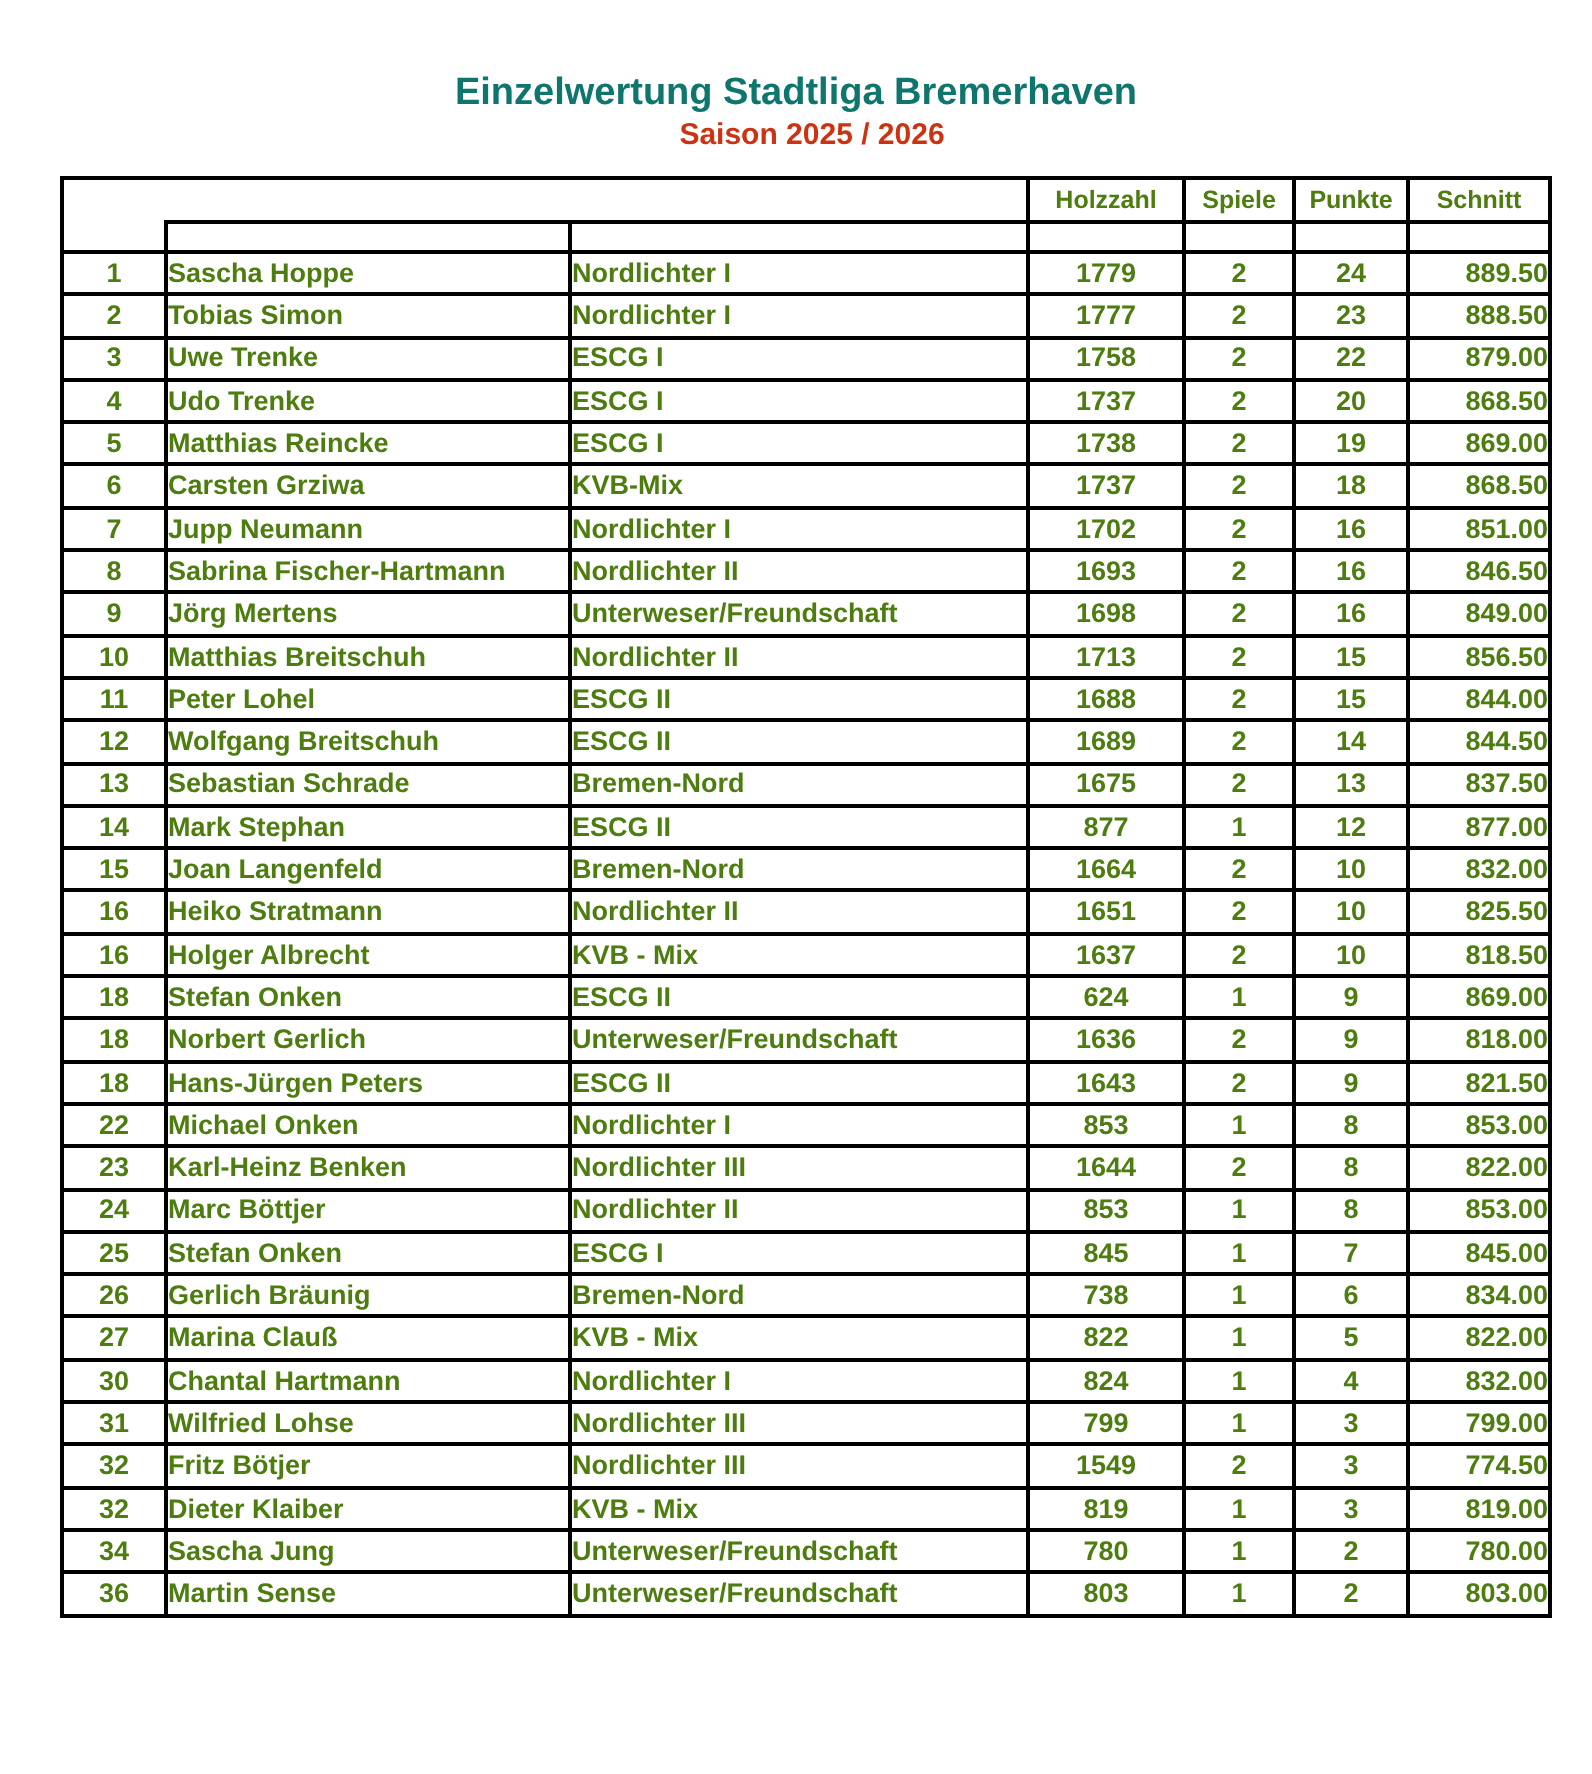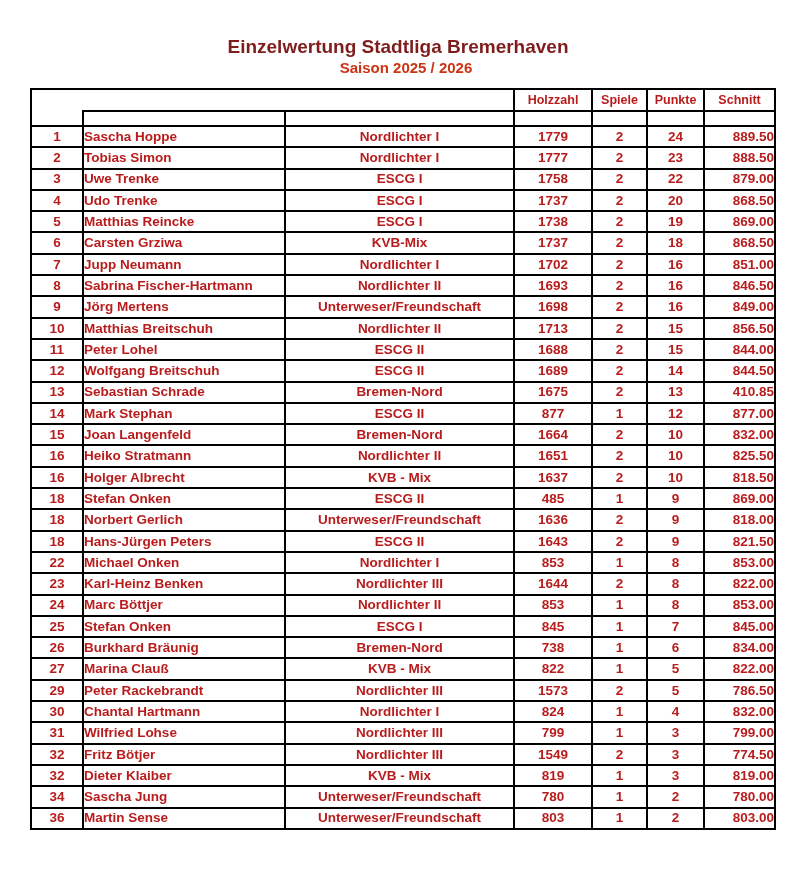--- a/index.html
+++ b/index.html
@@ -27,50 +27,50 @@
     font-weight: bold;
     color: #cc3312; 
     padding-left: 16px;
   }
   table.ranking {
     border-collapse: collapse;
     table-layout: fixed;
     margin-left: 30px;
     width: 744px;
     font-weight: bold;
-    color: #b91c1c;
+    color: #4d7c0f;
   }
   table.ranking td {
     border: 2px solid #000;
     font-size: 13.5px;
     line-height: 1;
     padding: 0;
     overflow: hidden;
     white-space: nowrap;
     vertical-align: middle;
   }
   
   tr.hrow1 td { height: 20px; font-size: 12.5px; text-align: center; }
   tr.hrow1 td.h-left { border-bottom-style: none; }
   tr.hrow2 td { height: 13px; }
   tr.hrow2 td.h2-rank { border-top-style: none; }
   
   tr.drow td { height: 19.3px; }
   .col-rank   { text-align: center; }
   .col-name   { text-align: left; padding-left: 5px; }
-  .col-team   { text-align: center; padding-left: 5px; }
+  .col-team   { text-align: left; padding-left: 5px; }
   .col-holz   { text-align: center; }
   .col-spiele { text-align: center; }
   .col-punkte { text-align: center; }
   .col-schnitt{ text-align: right; padding-right: 5px; }
 </style>
 </head>
 <body>
 
-<div class="page-title" style="color: #7f1d1d; margin-top: 36px;">Einzelwertung Stadtliga Bremerhaven</div>
+<div class="page-title" style="color: #0f766e; margin-top: 36px;">Einzelwertung Stadtliga Bremerhaven</div>
 <div class="page-subtitle" style="color: rgb(204, 51, 18);">Saison 2025 / 2026</div>
 
 <table class="ranking">
   <colgroup>
     <col style="width:52px">
     <col style="width:202px">
     <col style="width:229px">
     <col style="width:78px">
     <col style="width:55px">
     <col style="width:57px">
@@ -201,21 +201,21 @@
     <td class="col-punkte">14</td>
     <td class="col-schnitt">844.50</td>
   </tr>
       <tr class="drow">
     <td class="col-rank">13</td>
     <td class="col-name">Sebastian Schrade</td>
     <td class="col-team">Bremen-Nord</td>
     <td class="col-holz">1675</td>
     <td class="col-spiele">2</td>
     <td class="col-punkte">13</td>
-    <td class="col-schnitt">410.85</td>
+    <td class="col-schnitt">837.50</td>
   </tr>
       <tr class="drow">
     <td class="col-rank">14</td>
     <td class="col-name">Mark Stephan</td>
     <td class="col-team">ESCG II</td>
     <td class="col-holz">877</td>
     <td class="col-spiele">1</td>
     <td class="col-punkte">12</td>
     <td class="col-schnitt">877.00</td>
   </tr>
@@ -243,21 +243,21 @@
     <td class="col-team">KVB - Mix</td>
     <td class="col-holz">1637</td>
     <td class="col-spiele">2</td>
     <td class="col-punkte">10</td>
     <td class="col-schnitt">818.50</td>
   </tr>
       <tr class="drow">
     <td class="col-rank">18</td>
     <td class="col-name">Stefan Onken</td>
     <td class="col-team">ESCG II</td>
-    <td class="col-holz">485</td>
+    <td class="col-holz">624</td>
     <td class="col-spiele">1</td>
     <td class="col-punkte">9</td>
     <td class="col-schnitt">869.00</td>
   </tr>
       <tr class="drow">
     <td class="col-rank">18</td>
     <td class="col-name">Norbert Gerlich</td>
     <td class="col-team">Unterweser/Freundschaft</td>
     <td class="col-holz">1636</td>
     <td class="col-spiele">2</td>
@@ -304,46 +304,37 @@
     <td class="col-rank">25</td>
     <td class="col-name">Stefan Onken</td>
     <td class="col-team">ESCG I</td>
     <td class="col-holz">845</td>
     <td class="col-spiele">1</td>
     <td class="col-punkte">7</td>
     <td class="col-schnitt">845.00</td>
   </tr>
       <tr class="drow">
     <td class="col-rank">26</td>
-    <td class="col-name">Burkhard Bräunig</td>
+    <td class="col-name">Gerlich Bräunig</td>
     <td class="col-team">Bremen-Nord</td>
     <td class="col-holz">738</td>
     <td class="col-spiele">1</td>
     <td class="col-punkte">6</td>
     <td class="col-schnitt">834.00</td>
   </tr>
       <tr class="drow">
     <td class="col-rank">27</td>
     <td class="col-name">Marina Clauß</td>
     <td class="col-team">KVB - Mix</td>
     <td class="col-holz">822</td>
     <td class="col-spiele">1</td>
     <td class="col-punkte">5</td>
     <td class="col-schnitt">822.00</td>
   </tr>
       <tr class="drow">
-    <td class="col-rank">29</td>
-    <td class="col-name">Peter Rackebrandt</td>
-    <td class="col-team">Nordlichter III</td>
-    <td class="col-holz">1573</td>
-    <td class="col-spiele">2</td>
-    <td class="col-punkte">5</td>
-    <td class="col-schnitt">786.50</td>
-  </tr>
-      <tr class="drow">
     <td class="col-rank">30</td>
     <td class="col-name">Chantal Hartmann</td>
     <td class="col-team">Nordlichter I</td>
     <td class="col-holz">824</td>
     <td class="col-spiele">1</td>
     <td class="col-punkte">4</td>
     <td class="col-schnitt">832.00</td>
   </tr>
       <tr class="drow">
     <td class="col-rank">31</td>

